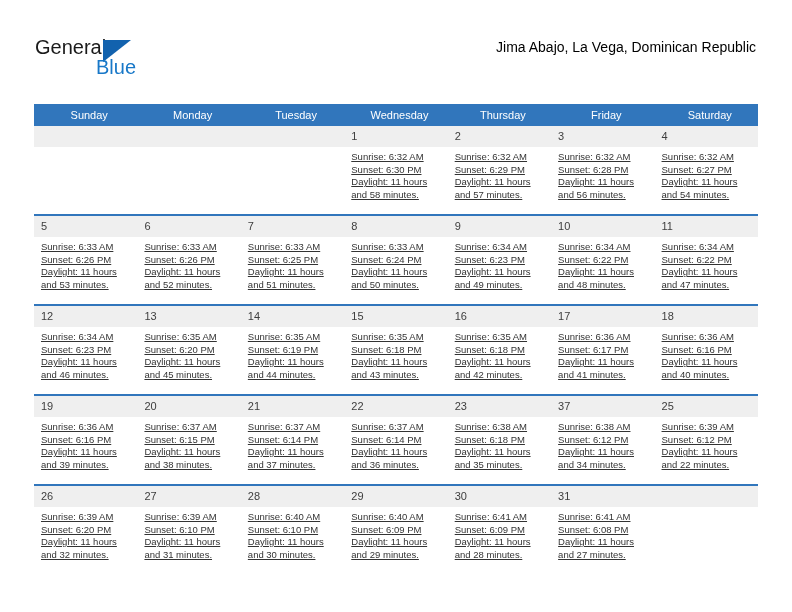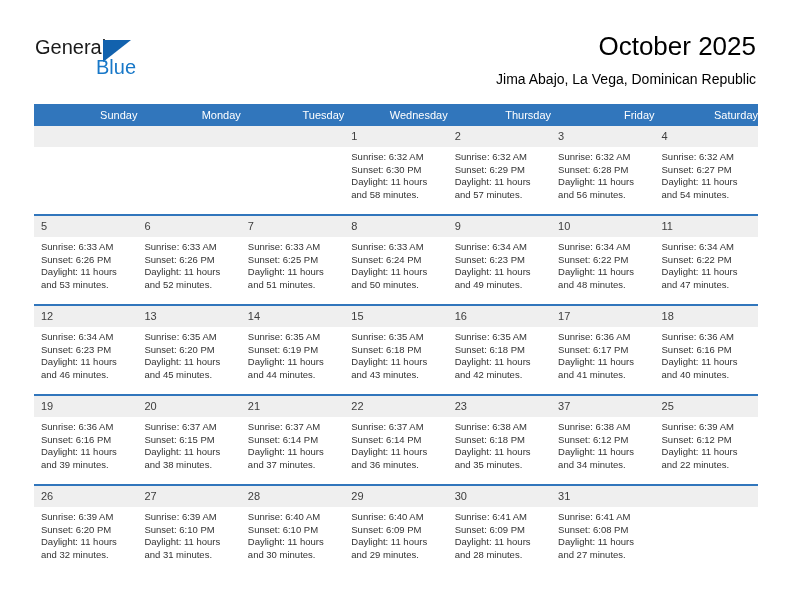--- a/index.html
+++ b/index.html
@@ -95,21 +95,21 @@
     border-collapse: collapse;
     table-layout: fixed;
   }
   .calendar col { width: 103.43px; }
 
   .calendar thead th {
     background: #3176bc;
     color: #ffffff;
     font-size: 11px;
     font-weight: normal;
-    text-align: right;
+    text-align: center;
     padding: 5px 0 5px 7px;
     height: 12px;
     line-height: 12px;
     border: none;
   }
 
   .week-row > td {
     vertical-align: top;
     padding: 0;
     border-top: 2px solid #3176bc;
@@ -129,39 +129,39 @@
     height: 13px;
   }
   .daynum.empty {
     background: #efefef;
   }
   .cellbody {
     padding: 4px 6px 0 7px;
     font-size: 9.5px;
     line-height: 12.6px;
     color: #333333;
+    text-decoration: underline;
   }
   .cellbody div { white-space: nowrap; }
   .cell-empty .cellbody { visibility: hidden; }
 </style>
 </head>
 <body>
 
 <div class="page">
 
   <div class="header">
 
     <div class="logo">
       <span class="logo-general">General</span>
       <span class="logo-tri"></span>
       <span class="logo-blue">Blue</span>
     </div>
 
     <div class="title-block">
-      <div class="cal-title">October 2025</div>
       <div class="cal-subtitle">Jima Abajo, La Vega, Dominican Republic</div>
     </div>
 
   </div>
 
   <table class="calendar">
     <colgroup>
       <col>
         <col>
         <col>

